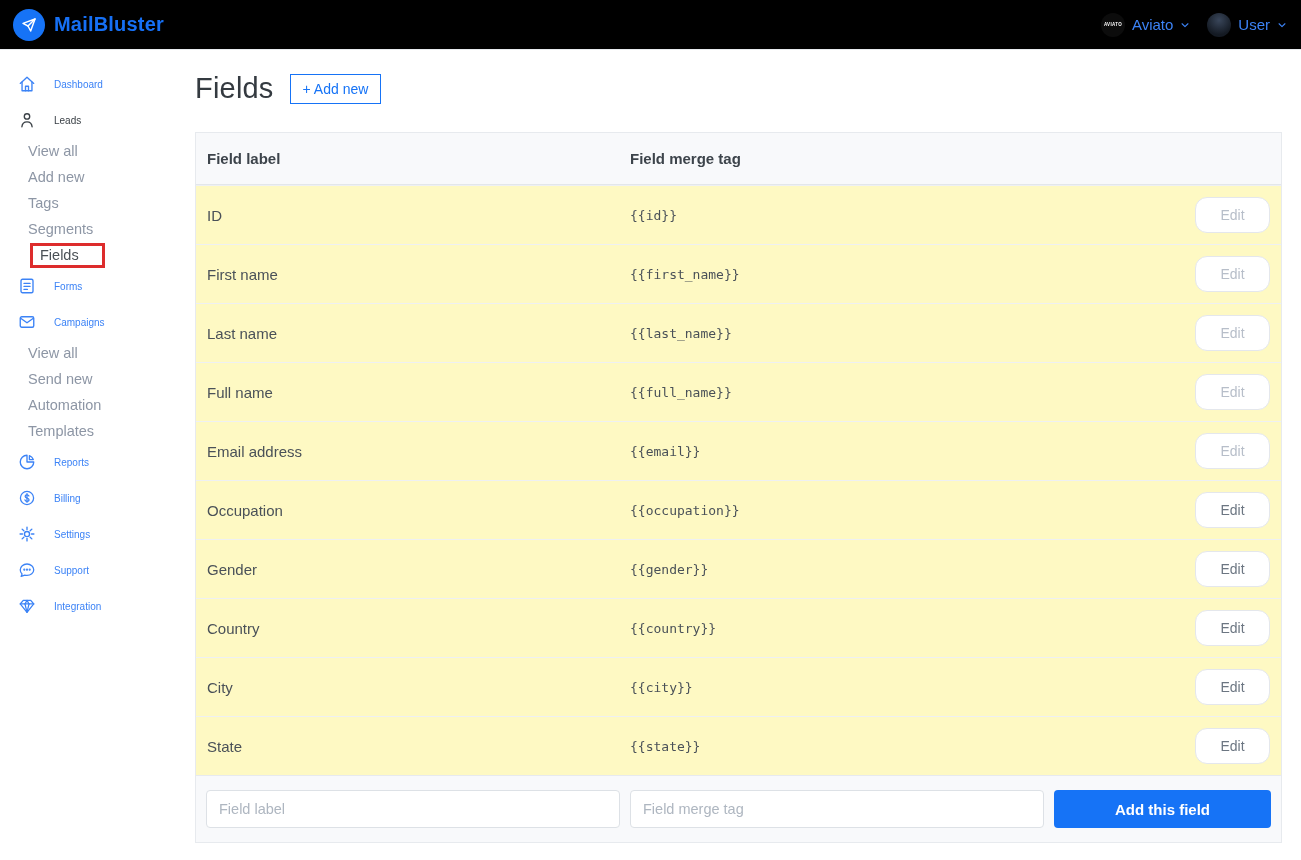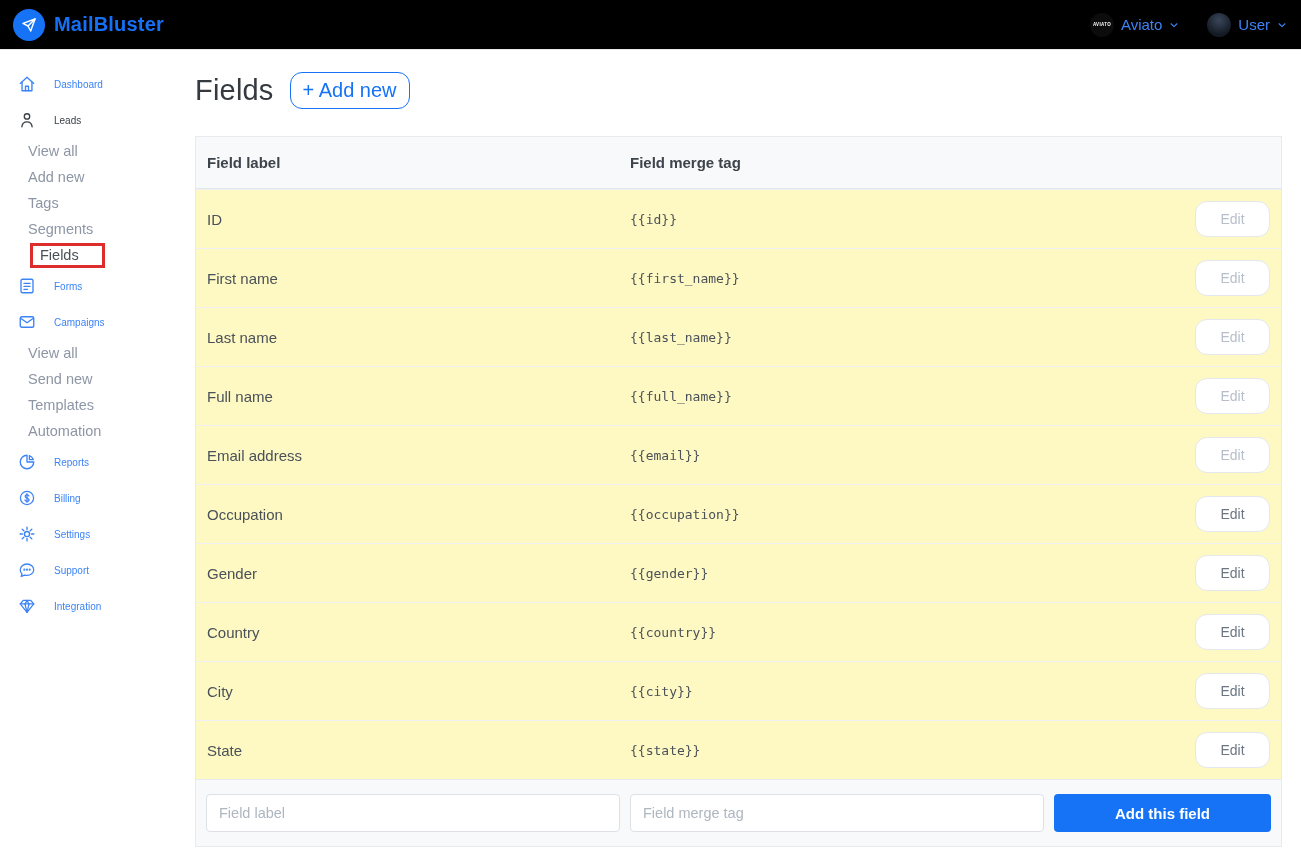--- a/index.html
+++ b/index.html
@@ -5,21 +5,21 @@
   * { margin:0; padding:0; box-sizing:border-box; }
   html,body { width:1301px; height:860px; background:#ffffff;
     font-family:"Liberation Sans", sans-serif; color:#3d454d; overflow:hidden; }
 
   
   .topbar { height:50px; display:flex; align-items:center;
     padding:0 14px 0 13px; border-bottom:1px solid #e8ebee; background:#000000; }
   .logo-circle { width:32px; height:32px; border-radius:50%; background:#1673f6;
     display:flex; align-items:center; justify-content:center; flex:0 0 auto; }
   .brand { font-size:20px; font-weight:700; color:#1670f5; margin-left:9px; letter-spacing:.2px; }
-  .topbar-right { margin-left:auto; display:flex; align-items:center; gap:18px; }
+  .topbar-right { margin-left:auto; display:flex; align-items:center; gap:7px; }
   .avatar { width:24px; height:24px; border-radius:50%; flex:0 0 auto;
     display:flex; align-items:center; justify-content:center; }
   .avatar.aviato { background:#0c0c0c; color:#fff; font-size:4.5px; font-weight:700; letter-spacing:.3px; }
   .avatar.user { background:radial-gradient(circle at 50% 30%, #39465a 0%, #141a23 70%); }
   .top-link { color:#3c83f6; font-size:15px; display:flex; align-items:center; gap:4px; cursor:pointer; }
   .menu-group { display:flex; align-items:center; gap:7px; margin-left:10px; }
   .chev { width:10px; height:10px; }
 
   
   .wrap { display:flex; align-items:flex-start; }
@@ -34,21 +34,21 @@
   .sub-item { height:26px; display:flex; align-items:center; padding-left:28px;
     font-size:14.5px; color:#8d96a5; cursor:pointer; }
   .sub-item.current { color:#4a5056; padding-left:0; }
   .fields-box { display:inline-block; border:3px solid #dd2c2c;
     margin-left:30px; padding:1px 23px 2px 7px; }
 
   
   .page-head { display:flex; align-items:center; gap:16px; margin-bottom:27px; }
   .page-title { font-size:29px; font-weight:400; color:#343a40; letter-spacing:.2px; }
   .add-new-btn { border:1px solid #1673f6; color:#1673f6; background:#fff;
-    font-size:20px; padding:6px 12px; border-radius:12px; cursor:pointer;
+    font-size:14px; padding:6px 12px; border-radius:0; cursor:pointer;
     font-family:"Liberation Sans", sans-serif; }
 
   
   .table { border:1px solid #e7eaee; background:#fef9c3; }
   .t-head { display:grid; grid-template-columns:423px 1fr 97px; align-items:center;
     height:52px; padding:0 11px; background:#f8f9fb; border-bottom:1px solid #e3e7ea;
     font-size:15px; font-weight:700; color:#3d444b; }
   .t-row { display:grid; grid-template-columns:423px 1fr 97px; align-items:center;
     height:59px; padding:0 11px; border-top:1px solid #eef0f3; }
   .t-row:first-of-type { border-top:none; }
@@ -154,24 +154,24 @@
       </svg>
       <span>Campaigns</span>
     </div>
     <div class="sub-item">
         <span>View all</span>
       </div>
     <div class="sub-item">
         <span>Send new</span>
       </div>
     <div class="sub-item">
+        <span>Automation</span>
+      </div>
+    <div class="sub-item">
         <span>Templates</span>
-      </div>
-    <div class="sub-item">
-        <span>Automation</span>
       </div>
 
     <div class="side-item">
       <svg class="sicon" viewBox="0 0 24 24" fill="none" stroke="currentColor" stroke-width="1.8" stroke-linecap="round" stroke-linejoin="round">
         <path d="M21 12a9 9 0 1 1-9-9v9z"></path>
           <path d="M15.2 3.6A9 9 0 0 1 20.4 8.8H15.2z"></path>
       </svg>
       <span>Reports</span>
     </div>
 

